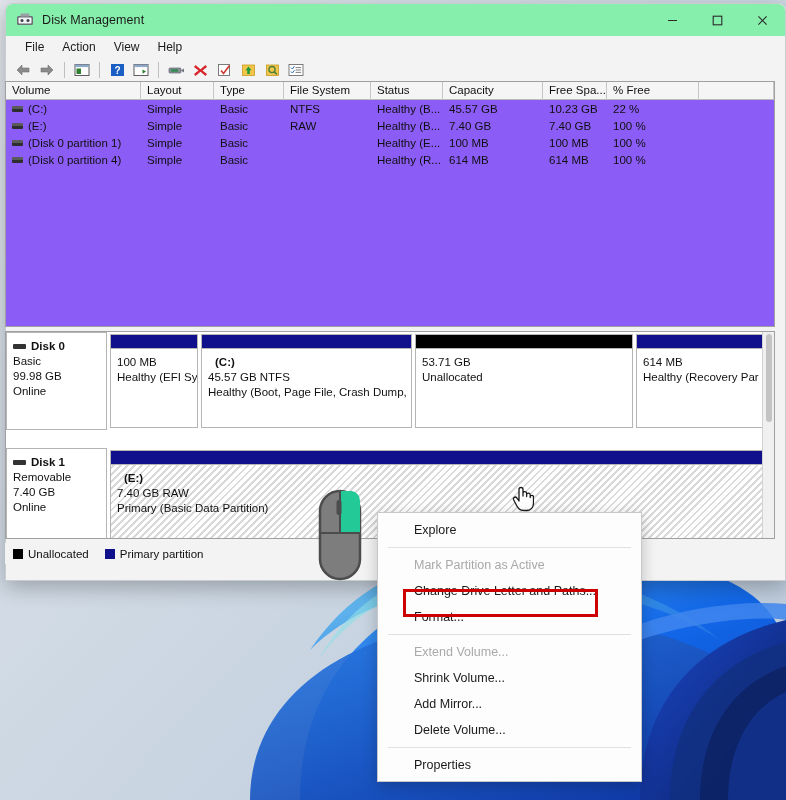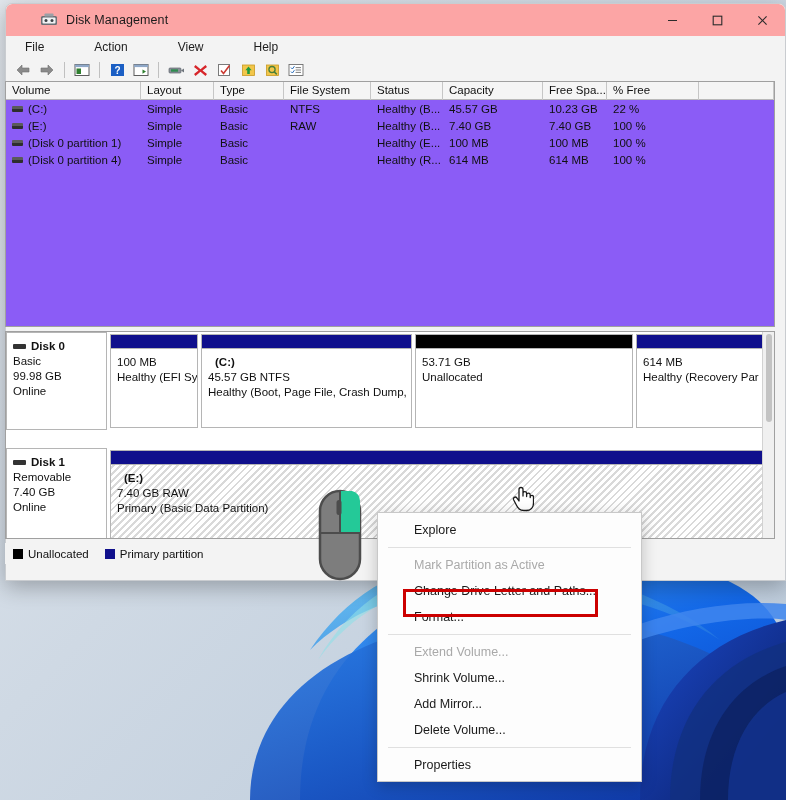--- a/index.html
+++ b/index.html
@@ -27,45 +27,44 @@
     border-radius: 7px 7px 0 0;
     box-shadow: 0 6px 22px rgba(0,0,0,.28);
     z-index: 10;
     overflow: hidden;
   }
 
   
   #titlebar {
     height: 32px;
     display: flex; align-items: center;
-    background: #fca5a5;
+    background: #86efac;
     border-radius: 6px 6px 0 0;
     position: relative;
-    padding-left: 24px;
   }
   #app-icon { margin-left: 10px; width: 18px; height: 16px; flex: none; }
   #title-text {
     margin-left: 8px;
     font-size: 12.5px; color: #1b1b1b;
     letter-spacing: .1px;
   }
   #wincontrols { margin-left: auto; display: flex; height: 32px; }
   .wc {
     width: 45px; height: 32px;
     display: flex; align-items: center; justify-content: center;
     color: #2b2b2b;
   }
 
   
   #menubar {
     height: 22px;
     display: flex; align-items: center;
     padding-left: 10px;
     background: #f3f3f3;
-    font-size: 12px; color: #1b1b1b; gap: 32px;
+    font-size: 12px; color: #1b1b1b;
   }
   .menu-item { padding: 2px 9px; }
 
   
   #toolbar {
     height: 24px;
     display: flex; align-items: center;
     padding-left: 6px;
     background: #f3f3f3;
     gap: 2px;

